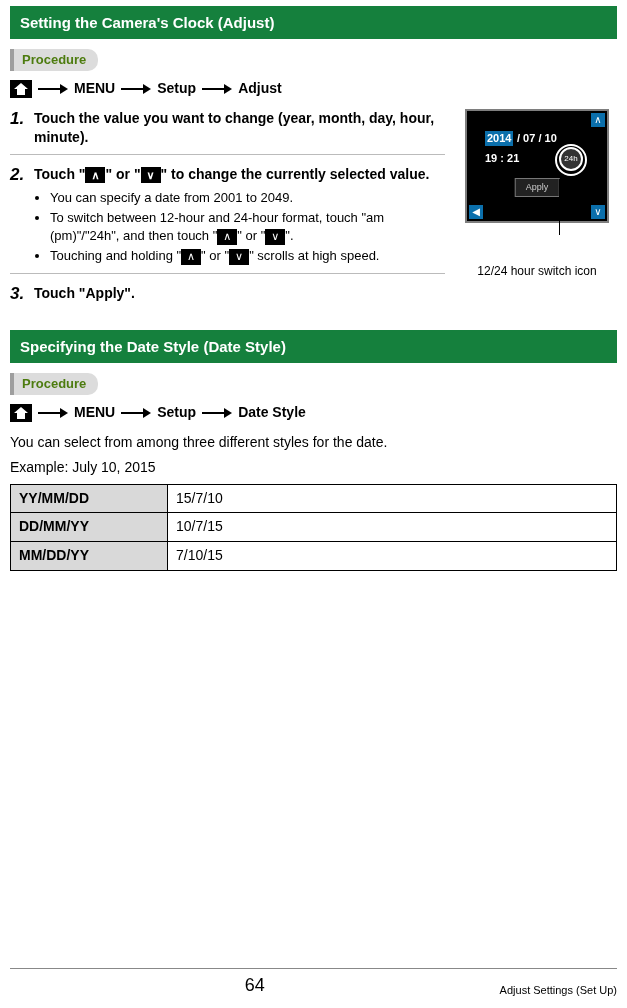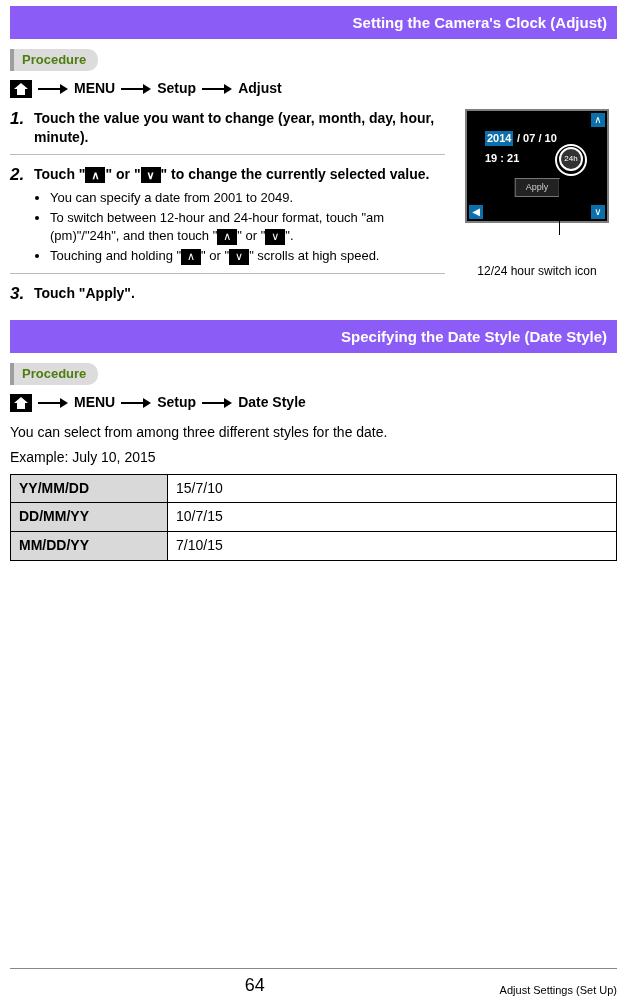--- a/index.html
+++ b/index.html
@@ -12,27 +12,26 @@
     line-height: 1.4;
     background: #fff;
   }
   .page {
     padding: 6px 10px 0 10px;
     box-sizing: border-box;
     position: relative;
     min-height: 1008px;
   }
   .section-heading {
-    background: #8b5cf6;
+    background: #15803d;
     color: #fff;
     font-size: 15px;
     font-weight: bold;
     padding: 6px 10px;
     margin-bottom: 10px;
-    text-align: right;
   }
   .procedure-tag {
     display: inline-block;
     background: #dcdcdc;
     color: #4d7c0f;
     font-weight: bold;
     font-size: 13px;
     padding: 2px 12px 2px 8px;
     border-top-right-radius: 10px;
     border-bottom-right-radius: 10px;
@@ -257,21 +256,21 @@
         <span class="es-apply">Apply</span>
       </div>
       <div style="position:relative;height:16px;">
         <div style="position:absolute;left:102px;top:-48px;height:56px;width:1px;background:#000;"></div>
       </div>
       <div class="caption">12/24 hour switch icon</div>
     </div>
   </div>
 
   
-  <div class="section-heading" style="margin-top:0;">Specifying the Date Style (Date Style)</div>
+  <div class="section-heading" style="margin-top:10px;">Specifying the Date Style (Date Style)</div>
 
   <div class="procedure-tag">Procedure</div>
 
   <div class="path-line">
     <span class="home-icon">
       <svg width="14" height="12" viewBox="0 0 14 12">
           <path d="M7 0 L14 6 H11 V12 H3 V6 H0 Z" fill="#fff"></path>
         </svg>
     </span>
     <span class="arrow-long"></span>

